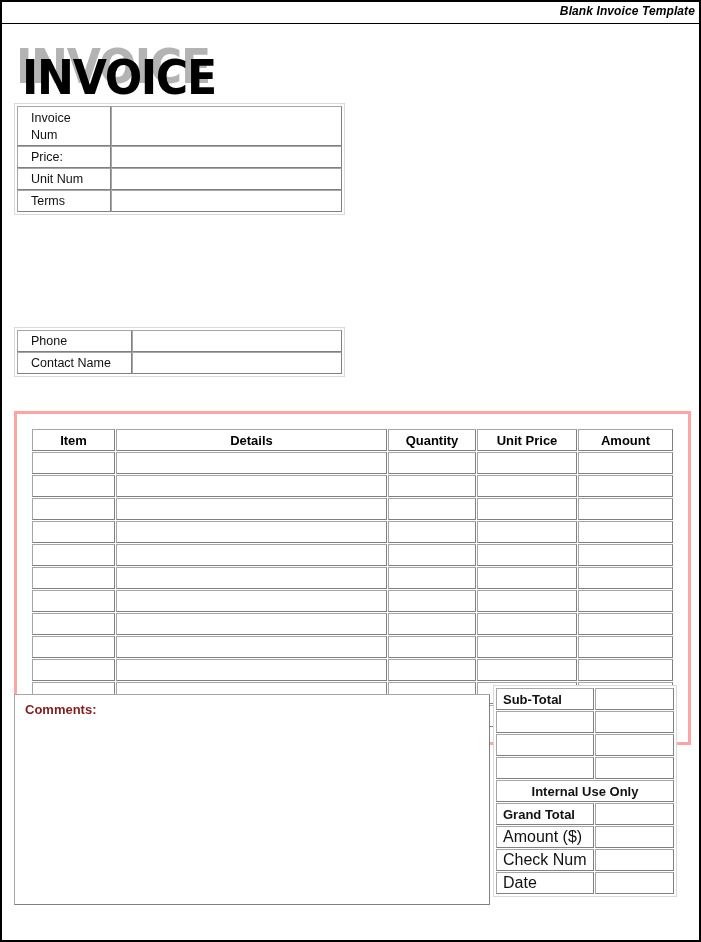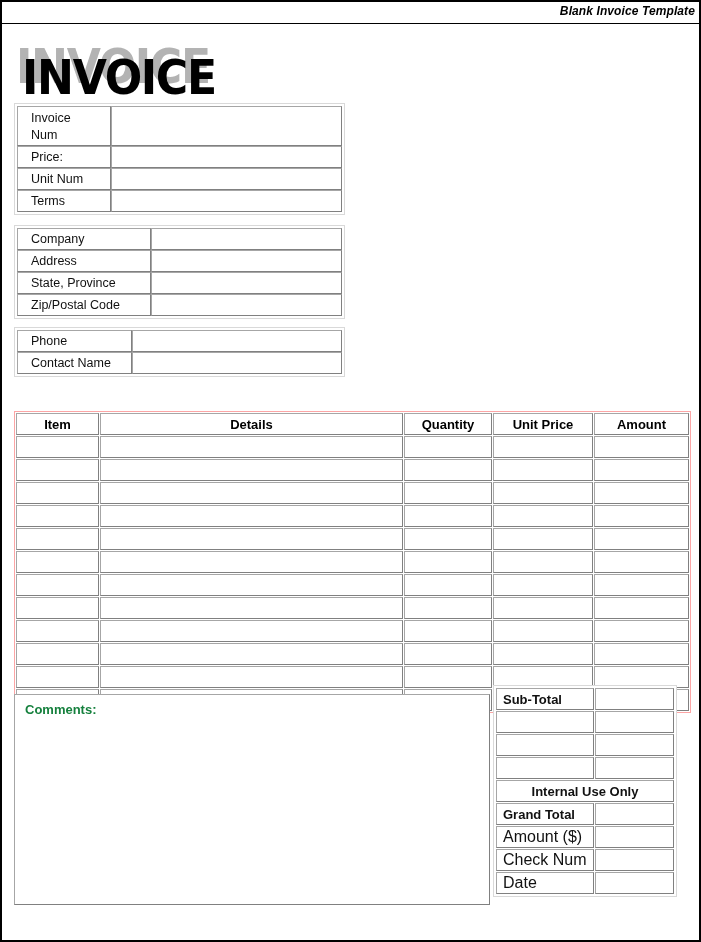--- a/index.html
+++ b/index.html
@@ -134,22 +134,22 @@
   #block-contact .fcell.label { width: 115px; flex: 0 0 115px; }
   #block-contact .fcell { height: 22px; }
 
   
   #line-items {
     position: absolute;
     left: 12px;
     top: 409px;
     width: 677px;
     box-sizing: border-box;
-    border: 1px solid #fca5a5;
-    padding: 0;
+    border: 3px solid #fca5a5;
+    padding: 14px;
     background: #ffffff;
   }
   #line-items table {
     border-collapse: separate;
     border-spacing: 1px;
     width: 100%;
     table-layout: fixed;
   }
   #line-items th, #line-items td {
     box-sizing: border-box;
@@ -183,21 +183,21 @@
     box-sizing: border-box;
     border: 1px solid #a6a6a6;
     border-right-color: #808080;
     border-bottom-color: #808080;
     background: #ffffff;
     padding: 7px 10px;
   }
   #comments-label {
     font-size: 13px;
     font-weight: bold;
-    color: #15803d;
+    color: #7f1d1d;
   }
 
   
   #totals-block {
     position: absolute;
     left: 491px;
     top: 683px;
     width: 184px;
     box-sizing: border-box;
     border: 1px solid #d9d9d9;
@@ -260,42 +260,20 @@
       <div class="fcell label">Unit Num</div>
       <div class="fcell value"></div>
     </div>
 
     <div class="field-row row-std">
       <div class="fcell label">Terms</div>
       <div class="fcell value"></div>
     </div>
   </div>
 
-  <div class="field-block" id="block-company">
-
-    <div class="field-row">
-      <div class="fcell label">Company</div>
-      <div class="fcell value"></div>
-    </div>
-
-    <div class="field-row">
-      <div class="fcell label">Address</div>
-      <div class="fcell value"></div>
-    </div>
-
-    <div class="field-row">
-      <div class="fcell label">State, Province</div>
-      <div class="fcell value"></div>
-    </div>
-
-    <div class="field-row">
-      <div class="fcell label">Zip/Postal Code</div>
-      <div class="fcell value"></div>
-    </div>
-  </div>
 
   <div class="field-block" id="block-contact">
 
     <div class="field-row">
       <div class="fcell label">Phone</div>
       <div class="fcell value"></div>
     </div>
 
 
     <div class="field-row">

